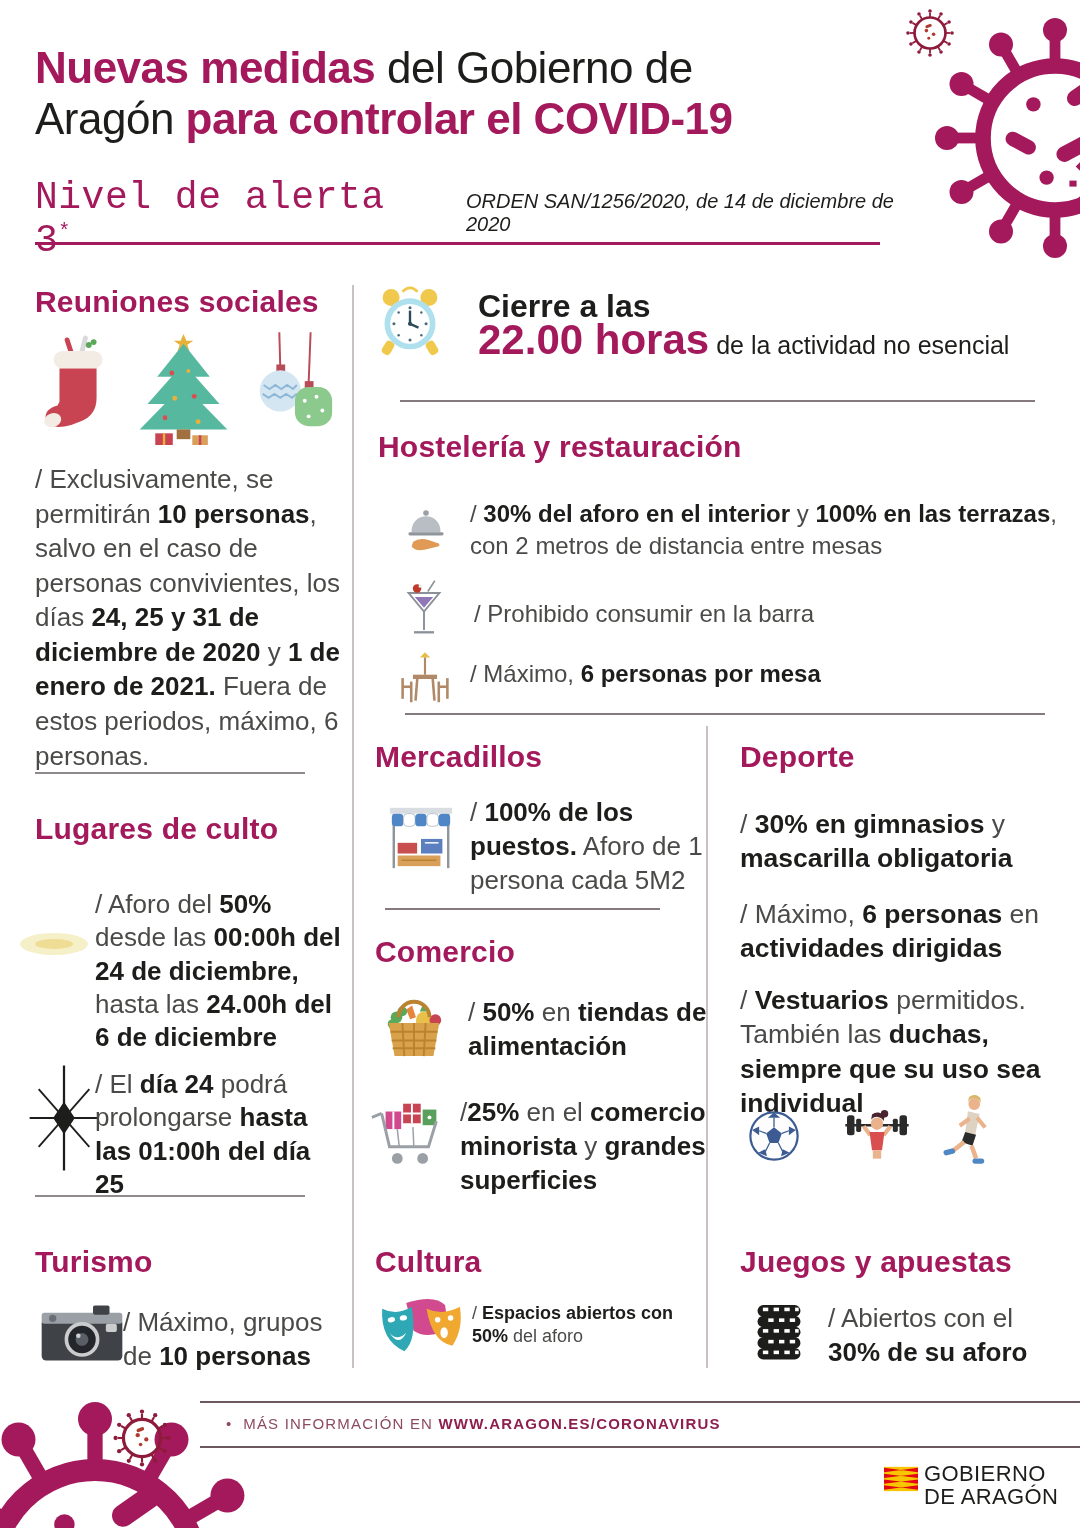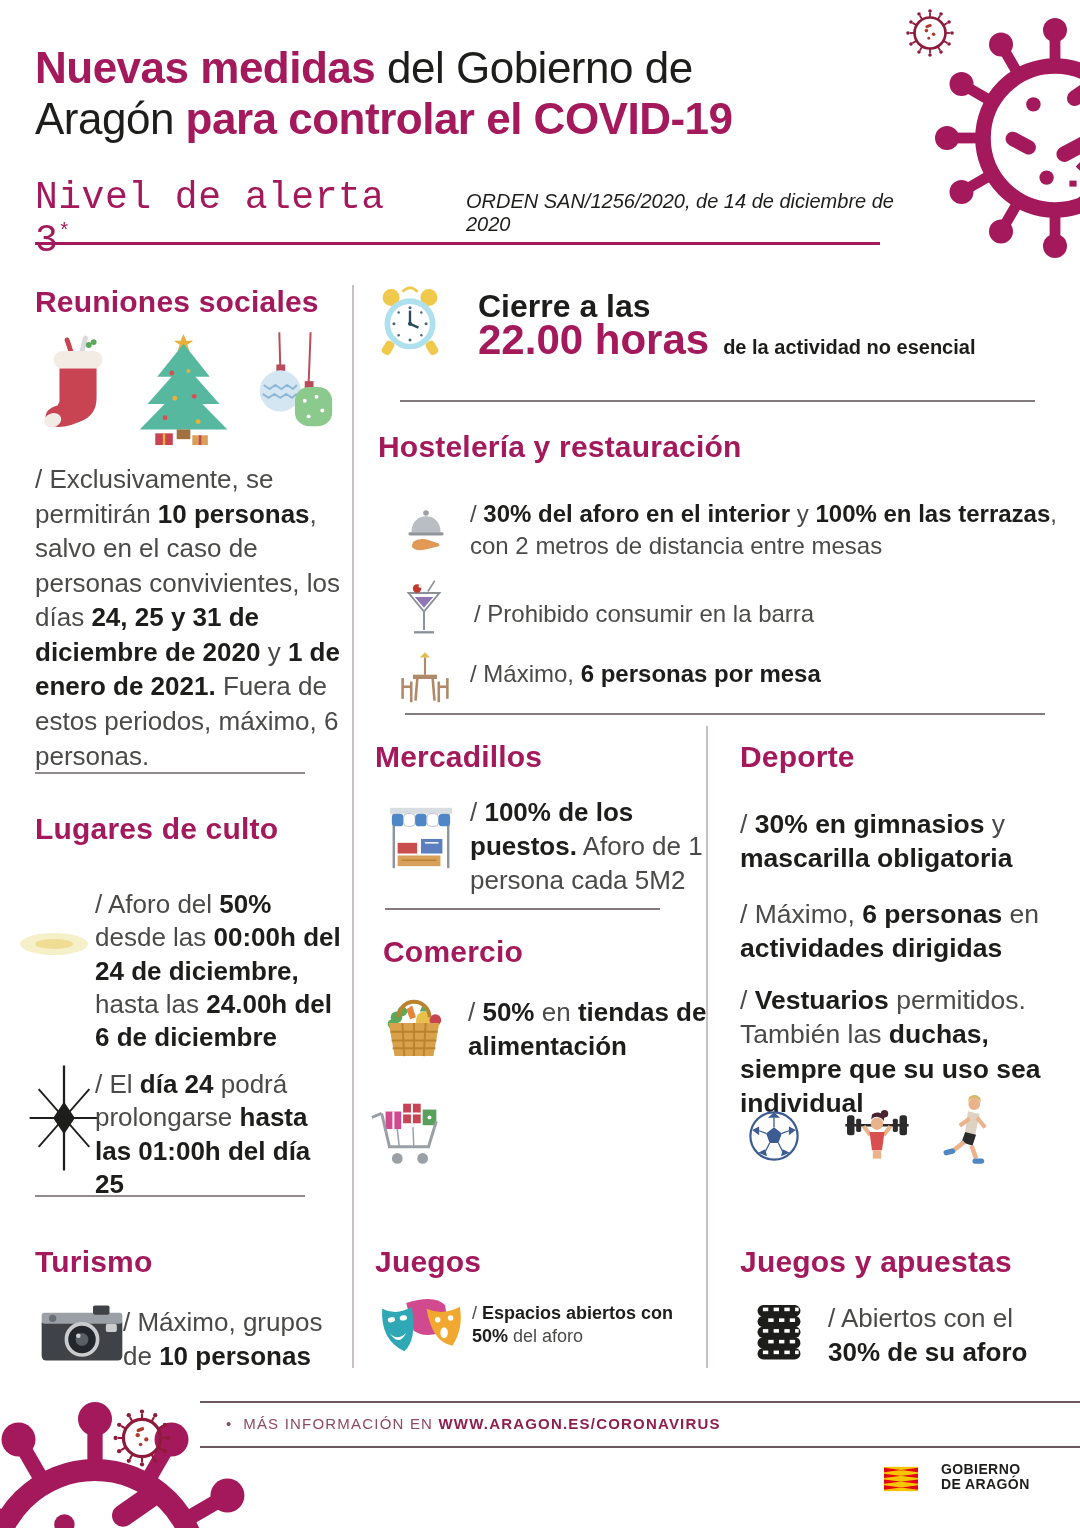--- a/index.html
+++ b/index.html
@@ -22,24 +22,24 @@
   .order-ref{font-size:20px;font-style:italic;color:var(--ink);font-weight:500;}
   .sec-title{font-size:30px;font-weight:700;color:var(--accent);letter-spacing:0.2px;}
   .measure{color:var(--gray);}
   .measure b{color:var(--ink);font-weight:700;}
   .hline{position:absolute;height:2px;background:#857a80;}
   .hline.light{background:#8f8a8c;height:1.5px;}
   .hline.footer{background:#6e585f;}
   .vline{position:absolute;width:1.5px;background:#c7c0c4;}
   .closure-line1{font-size:32px;font-weight:700;color:var(--ink);}
   .closure-time{font-size:42px;font-weight:700;color:var(--accent);}
-  .closure-suffix{font-size:20px;font-weight:700;color:var(--ink);margin-left:14px;}
+  .closure-suffix{font-size:25px;font-weight:400;color:var(--ink);margin-left:7px;}
   .footer-info{font-size:15px;letter-spacing:1.2px;color:#8C4A5E;}
   .footer-info b{color:#8E1F4E;margin-top:20px;}
-  .logo-text{font-size:14px;font-weight:700;color:var(--ink);line-height:1.05;letter-spacing:0.4px;margin-left:17px;}
+  .logo-text{font-size:22px;font-weight:400;color:var(--ink);line-height:1.05;letter-spacing:0.4px;}
 </style>
 </head>
 <body>
 
 <svg width="0" height="0" style="position:absolute">
   <defs>
     <symbol id="virus" viewBox="0 0 200 200">
       <circle cx="100" cy="100" r="60" fill="none" stroke="currentColor" stroke-width="13"></circle>
       <g stroke="currentColor" stroke-width="9">
         <line x1="160" y1="100" x2="186" y2="100"></line>
@@ -311,21 +311,21 @@
     <rect x="12" y="44" width="20" height="11" fill="#c94f4f"></rect>
     <rect x="36" y="40" width="22" height="15" fill="#5b7fbf"></rect>
     <rect x="12" y="57" width="44" height="11" fill="#d9a05b"></rect>
     <line x1="16" y1="62" x2="52" y2="62" stroke="#b9832f" stroke-width="1.5"></line>
     <line x1="40" y1="44" x2="54" y2="44" stroke="#ffffff" stroke-width="1.5"></line>
   </svg>
   <p class="abs measure" style="left:470px;top:796px;width:240px;font-size:26px;line-height:1.3;"><span>/ </span><b>100% de los puestos.</b><span> Aforo de 1 persona cada 5M2</span></p>
 
   <div class="hline" style="left:385px;top:908px;width:275px;"></div>
 
-  <div class="abs sec-title" style="left:375px;top:935px;margin-left:8px;">Comercio</div>
+  <div class="abs sec-title" style="left:375px;top:935px;">Comercio</div>
   <svg class="abs" style="left:378px;top:992px;width:72px;height:68px;" viewBox="0 0 72 70">
     <circle cx="18" cy="26" r="6" fill="#5aa85a"></circle>
       <circle cx="24" cy="20" r="5" fill="#5aa85a"></circle>
       <circle cx="14" cy="33" r="5" fill="#5aa85a"></circle>
     <polygon points="28,18 34,14 38,26 32,28" fill="#e8853d"></polygon>
     <polygon points="42,20 46,11 50,20" fill="#5aa85a"></polygon>
     <ellipse cx="46" cy="30" rx="8" ry="10" fill="#e8c04a"></ellipse>
     <circle cx="58" cy="29" r="6" fill="#c94452"></circle>
     <path d="M20 26 A16 16 0 0 1 52 26" fill="none" stroke="#b9832f" stroke-width="4"></path>
     <path d="M10 32 L62 32 L56 66 L16 66 Z" fill="#d9a24a"></path>
@@ -346,20 +346,21 @@
       <line x1="36" y1="22" x2="54" y2="22" stroke="#ffffff" stroke-width="2"></line>
     <rect x="56" y="18" width="14" height="16" fill="#58a05c"></rect>
       <circle cx="63" cy="26" r="2" fill="#ffffff"></circle>
     <line x1="4" y1="26" x2="14" y2="22" stroke="#9aa0a6" stroke-width="3"></line>
     <polyline points="14,22 22,56 62,56 70,30" fill="none" stroke="#9aa0a6" stroke-width="3"></polyline>
     <line x1="30" y1="38" x2="32" y2="56" stroke="#9aa0a6" stroke-width="1.5"></line>
     <line x1="46" y1="36" x2="47" y2="56" stroke="#9aa0a6" stroke-width="1.5"></line>
     <circle cx="30" cy="68" r="5.5" fill="#9aa0a6"></circle>
       <circle cx="56" cy="68" r="5.5" fill="#9aa0a6"></circle>
   </svg>
+  <p class="abs measure" style="left:460px;top:1096px;width:250px;font-size:26px;line-height:1.3;"><span>/</span><b>25%</b><span> en el </span><b>comercio minorista</b><span> y </span><b>grandes superficies</b></p>
 
   <div class="abs sec-title" style="left:740px;top:740px;">Deporte</div>
   <p class="abs measure" style="left:740px;top:807px;width:315px;font-size:26.5px;line-height:1.3;"><span>/ </span><b>30% en gimnasios</b><span> y </span><b>mascarilla obligatoria</b></p>
   <p class="abs measure" style="left:740px;top:897px;width:315px;font-size:26.5px;line-height:1.3;"><span>/ Máximo, </span><b>6 personas</b><span> en </span><b>actividades dirigidas</b></p>
   <p class="abs measure" style="left:740px;top:983px;width:325px;font-size:26.5px;line-height:1.3;"><span>/ </span><b>Vestuarios</b><span> permitidos. También las </span><b>duchas, siempre que su uso sea individual</b></p>
 
   <svg class="abs" style="left:746px;top:1108px;width:56px;height:56px;" viewBox="0 0 64 64">
     <circle cx="32" cy="32" r="27" fill="#fdfdfd" stroke="#3b5b92" stroke-width="2.5"></circle>
     <polygon points="32,22 41,29 37,40 27,40 23,29" fill="#3b5b92"></polygon>
     <polygon points="32,5 39,11 25,11" fill="#3b5b92"></polygon>
@@ -395,21 +396,21 @@
     <polygon points="33,18 46,21 41,44 30,41" fill="#ded3c2"></polygon>
     <line x1="35" y1="26" x2="24" y2="34" stroke="#eab38c" stroke-width="4.5"></line>
     <line x1="43" y1="25" x2="52" y2="36" stroke="#eab38c" stroke-width="4.5"></line>
     <polygon points="30,41 42,44 38,56 26,52" fill="#2b2b2b"></polygon>
     <line x1="29" y1="52" x2="16" y2="62" stroke="#eab38c" stroke-width="5"></line>
     <line x1="37" y1="56" x2="42" y2="70" stroke="#eab38c" stroke-width="5"></line>
     <rect x="6" y="60" width="13" height="6" rx="3" fill="#4f86c6" transform="rotate(-14 12 63)"></rect>
     <rect x="38" y="70" width="13" height="6" rx="3" fill="#4f86c6"></rect>
   </svg>
 
-  <div class="abs sec-title" style="left:375px;top:1245px;">Juegos</div>
+  <div class="abs sec-title" style="left:375px;top:1245px;">Cultura</div>
   <svg class="abs" style="left:378px;top:1292px;width:86px;height:74px;" viewBox="0 0 92 80">
     <path d="M30 12 Q60 2 72 14 Q76 30 66 44 Q50 50 38 42 Z" fill="#d1498e"></path>
     <path d="M4 18 Q2 52 28 64 Q42 52 36 16 Q20 26 4 18 Z" fill="#2fa8b5"></path>
     <ellipse cx="14" cy="30" rx="4" ry="2.8" fill="#ffffff" transform="rotate(-12 14 30)"></ellipse>
     <ellipse cx="27" cy="28" rx="4" ry="2.8" fill="#ffffff" transform="rotate(-12 27 28)"></ellipse>
     <path d="M12 44 Q20 54 30 44 Q22 60 12 44 Z" fill="#ffffff"></path>
     <path d="M52 18 Q58 54 80 58 Q92 40 88 16 Q70 26 52 18 Z" fill="#f0a830"></path>
     <circle cx="64" cy="30" r="3" fill="#ffffff"></circle>
       <circle cx="78" cy="28" r="3" fill="#ffffff"></circle>
     <ellipse cx="71" cy="44" rx="4" ry="6" fill="#ffffff"></ellipse>

